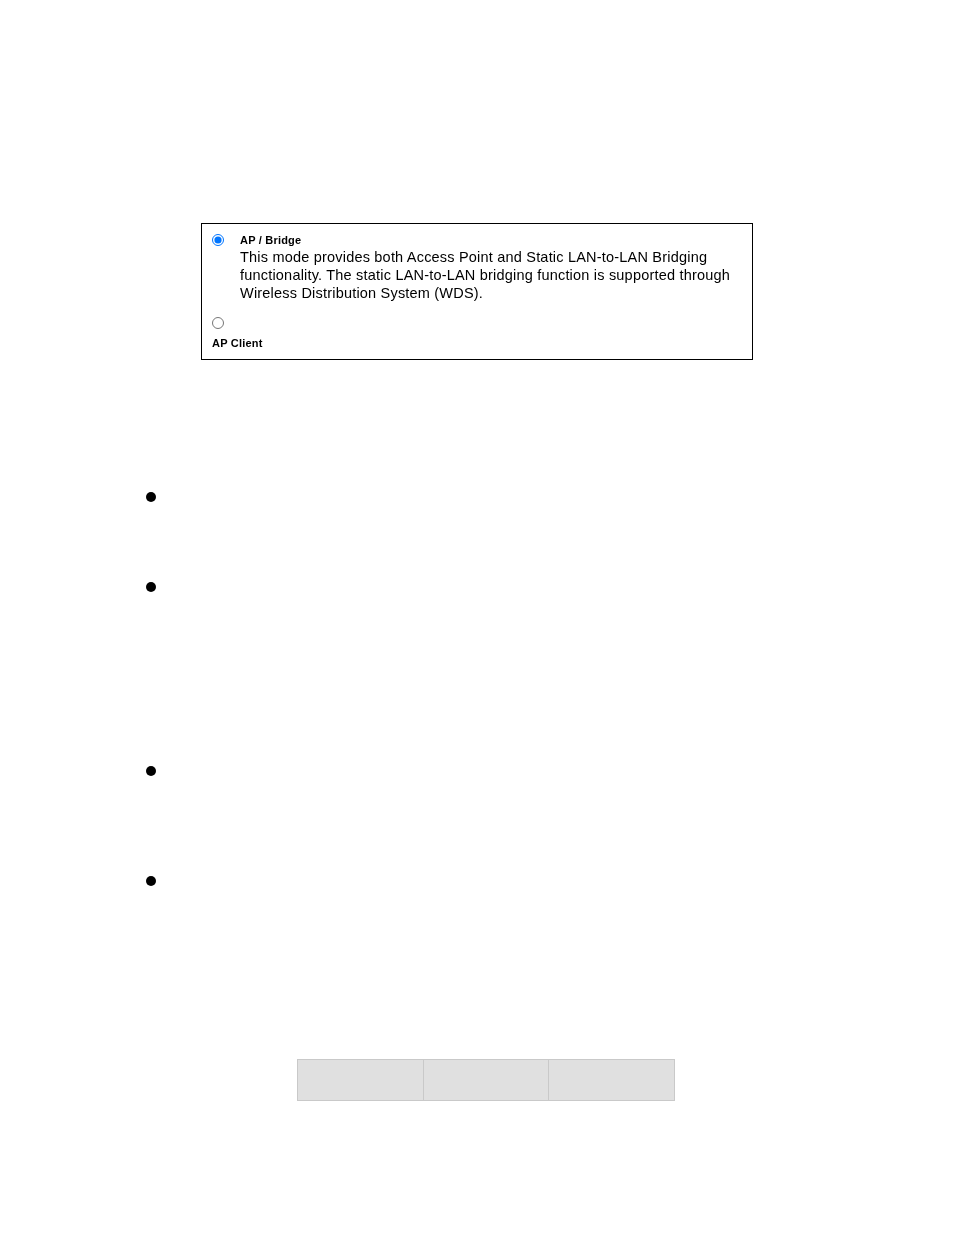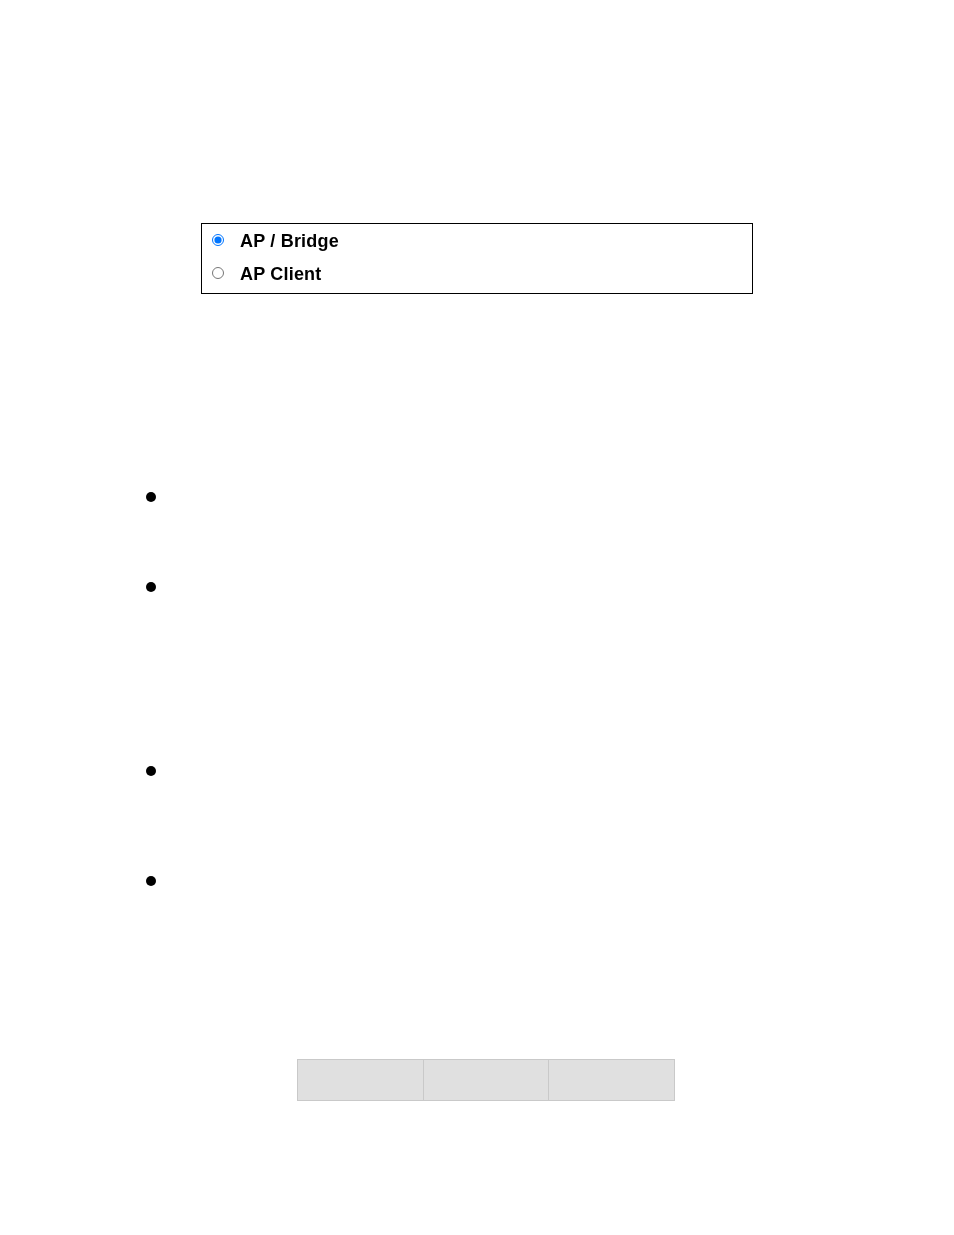--- a/index.html
+++ b/index.html
@@ -17,39 +17,39 @@
       top: 223px;
       width: 552px;
       border: 1px solid #000;
       padding: 6px 10px 8px 10px;
     }
     .option-row {
       display: flex;
       align-items: flex-start;
       margin-bottom: 10px;
     }
-    .option-row:last-child { margin-bottom: 0; }
+    .option-row:last-child { margin-bottom: 0; flex-direction: column; }
     .radio-col {
       width: 28px;
       padding-top: 2px;
     }
     .radio-col input[type="radio"] {
       width: 12px;
       height: 12px;
     }
     .opt-text {
       flex: 1;
       font-size: 14.5px;
       line-height: 1.25;
       font-family: "Century Gothic", "Segoe UI", sans-serif;
       letter-spacing: 0.2px;
     }
     .opt-title {
       font-weight: 700;
-      font-size: 18px;
+      font-size: 11px;
     }
     .bullets-area {
       position: absolute;
       left: 140px;
       top: 480px;
       width: 640px;
     }
     .bullet-dot {
       width: 10px;
       height: 10px;
@@ -75,20 +75,21 @@
 </head>
 <body>
 
 <div class="option-box">
   <div class="option-row">
     <div class="radio-col">
       <input type="radio" name="mode" checked="" style="">
     </div>
     <div class="opt-text">
       <span class="opt-title">AP / Bridge</span><br>
+      <span>This mode provides both Access Point and Static LAN-to-LAN Bridging functionality. The static LAN-to-LAN bridging function is supported through Wireless Distribution System (WDS).</span>
     </div>
   </div>
   <div class="option-row">
     <div class="radio-col">
       <input type="radio" name="mode" style="">
     </div>
     <div class="opt-text">
       <span class="opt-title">AP Client</span><br>
     </div>
   </div>

